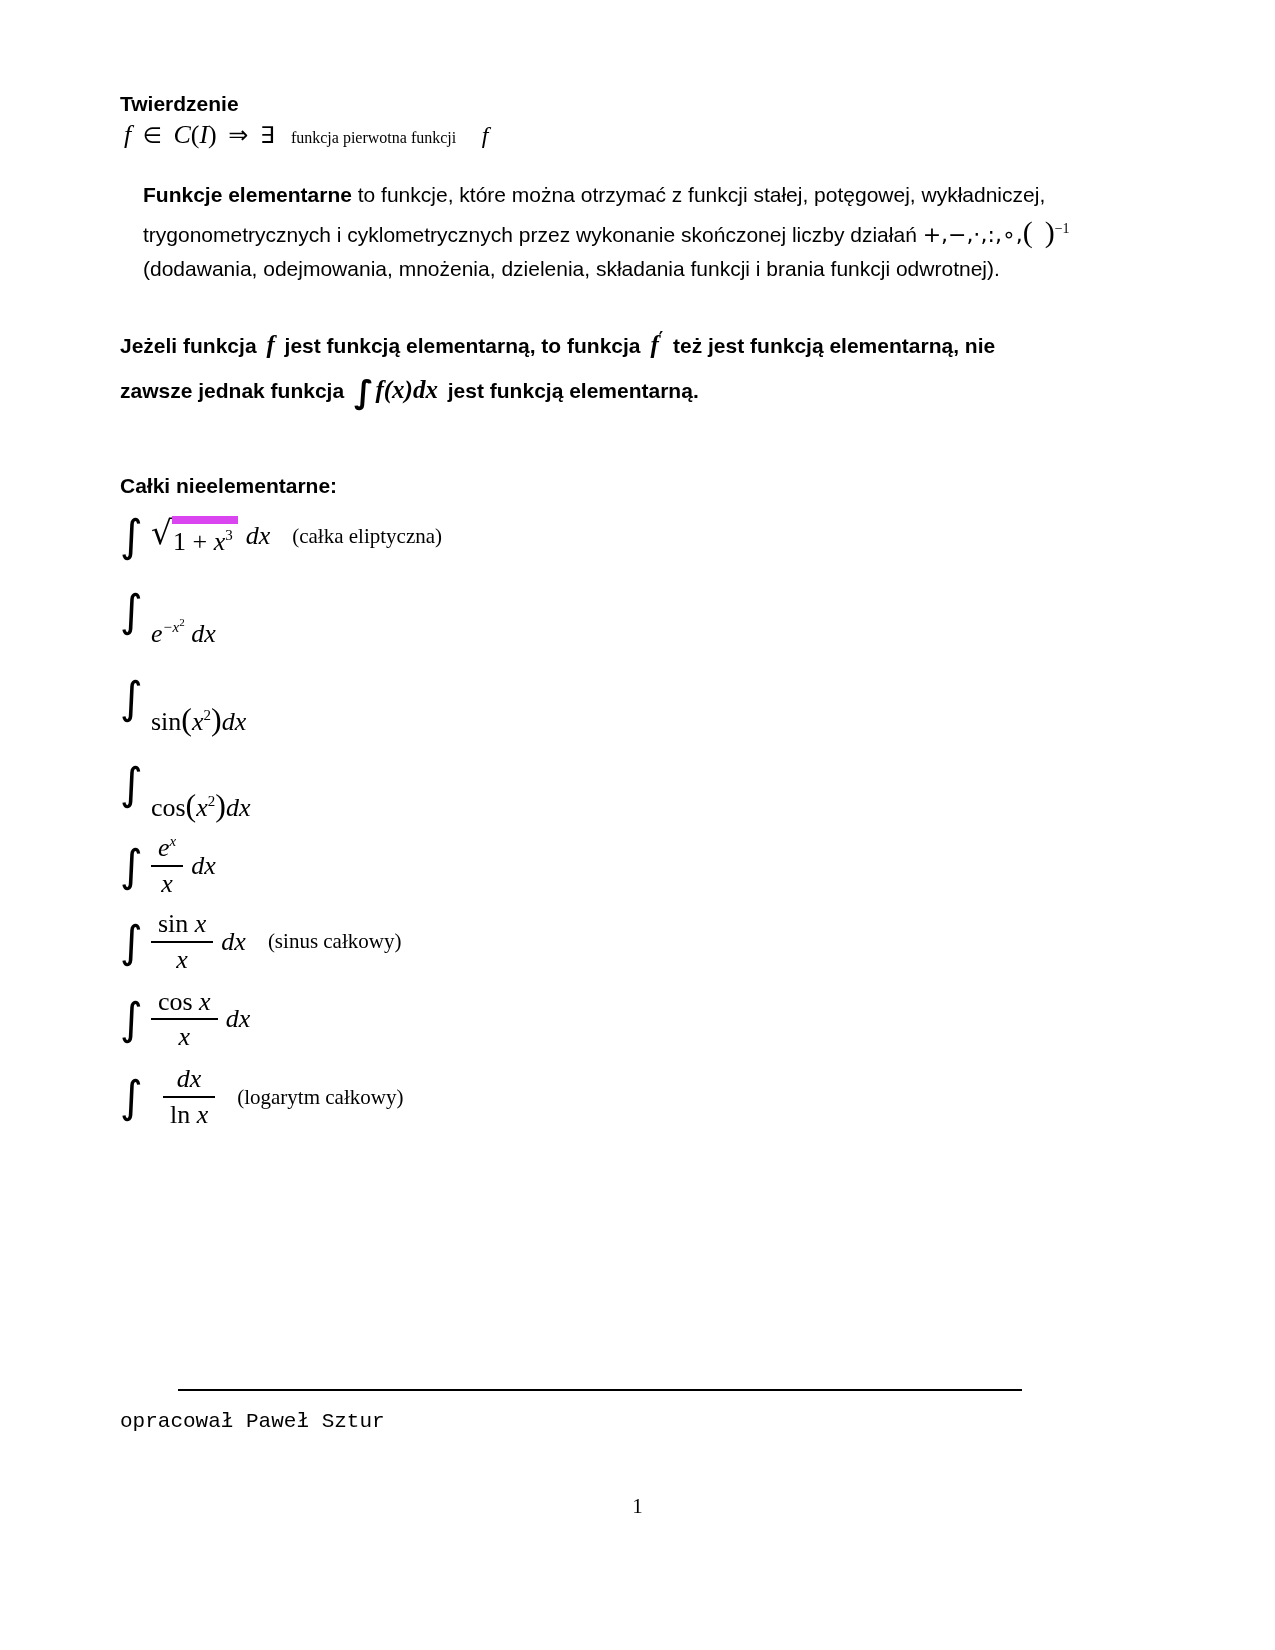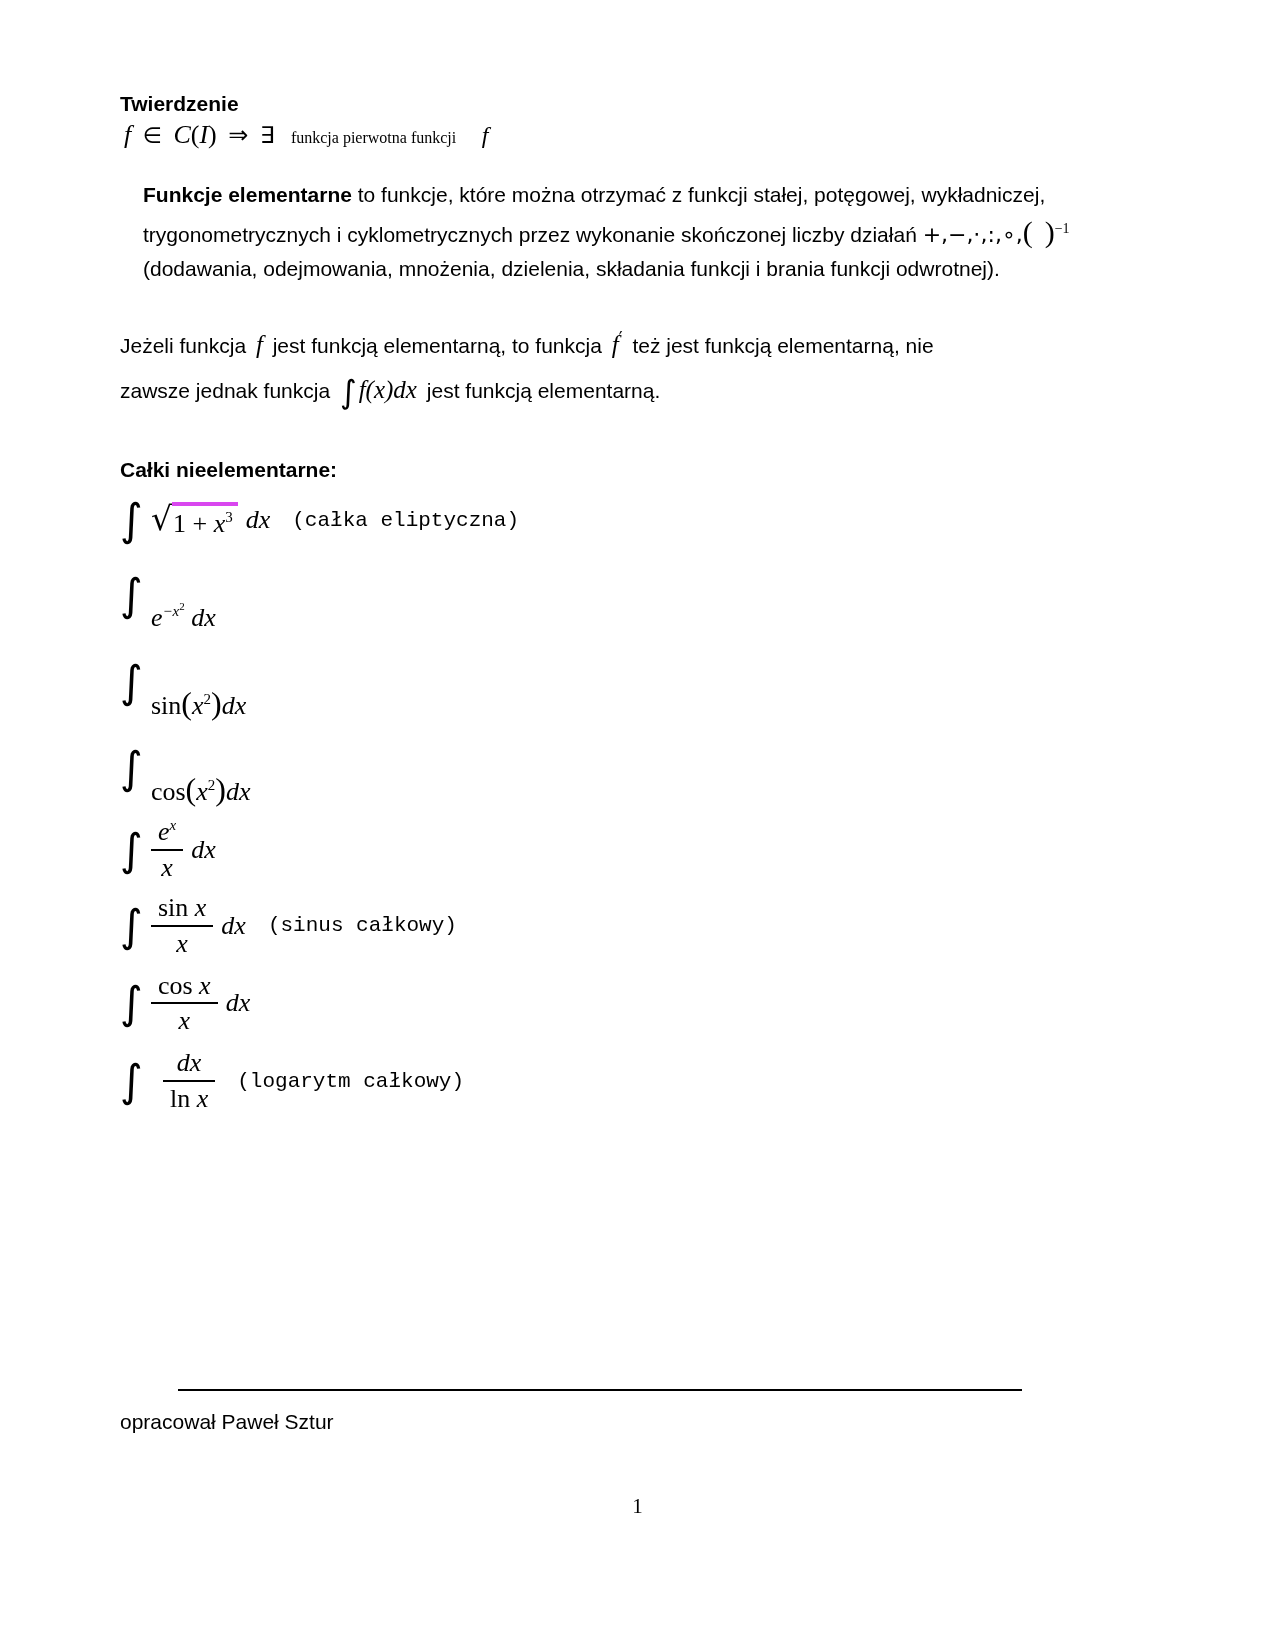--- a/index.html
+++ b/index.html
@@ -8,63 +8,63 @@
     width: 1275px; height: 1650px;
     position: relative;
     font-family: "Liberation Sans", sans-serif;
     color: #000;
     overflow: hidden;
   }
   .content { position: absolute; left: 120px; top: 92px; width: 1060px; }
 
   .h-bold { font-size: 21px; font-weight: bold; font-family: "Liberation Sans", sans-serif; }
   .para { font-size: 21px; line-height: 34px; }
-  .sans { font-family: Liberation Sans, sans-serif; font-size: 21px; }
+  .sans { font-family: Liberation Mono, monospace; font-size: 21px; }
 
   
   .math { font-family: "Liberation Serif", serif; }
   .mi { font-style: italic; font-family: "Liberation Serif", serif; }
   .up { font-style: normal; font-family: "Liberation Serif", serif; }
   .sym { font-family: "DejaVu Sans", sans-serif; font-style: normal; }
 
   .formula-line { margin: 4px 0 28px 4px; font-size: 26px; font-family: "Liberation Serif", serif; }
   .formula-line .gap-s { margin: 0 5px; }
   .formula-line .sans-mid { font-size: 16px; margin: 0 19px 0 10px; }
 
   .para1 { margin-bottom: 30px; margin-left: 23px; }
   .ops-group { font-size: 24px; white-space: nowrap; }
   .ops-group .pbig { font-size: 30px; line-height: 1; }
   .ops-group sup { font-size: 14px; }
 
-  .para2 { line-height: 44px; margin-bottom: 44px; }
+  .para2 { line-height: 44px; margin-bottom: 60px; font-weight: bold; }
   .mx { margin: 0 4px; font-size: 25px; }
   .prime { font-size: 17px; font-family: "DejaVu Sans", sans-serif; }
   .int-inline { font-family: "DejaVu Sans", sans-serif; font-size: 32px; font-style: normal; vertical-align: -5px; margin-right: 2px; }
 
   .integrals-heading { margin: 8px 0 16px 0; }
 
   .irow {
     display: flex; align-items: center;
     font-family: "Liberation Serif", serif; font-size: 26px;
   }
   .irow .int {
     font-family: "DejaVu Sans", sans-serif;
     font-size: 44px; line-height: 1; font-style: normal;
     margin-right: 8px;
   }
   .irow sup { font-size: 15px; }
   .irow sup sup, .irow .s2 { font-size: 11px; }
   .grp { display: inline-block; margin-top: 44px; }
   .dx { margin-left: 8px; }
-  .ilabel { font-family: Liberation Mono, monospace; font-size: 21px; margin-left: 22px; }
+  .ilabel { font-family: Liberation Serif, serif; font-size: 21px; margin-left: 22px; }
   .pbig { font-style: normal; font-size: 32px; line-height: 1; font-family: "Liberation Serif", serif; }
 
   .sqrt { display: inline-flex; align-items: flex-start; }
   .rad { font-size: 33px; line-height: 1.05; }
-  .radbody { border-top: 4px solid #d946ef; padding: 3px 5px 0 1px; }
+  .radbody { border-top: 8px solid #d946ef; padding: 3px 5px 0 1px; }
 
   .frac { display: inline-flex; flex-direction: column; align-items: center; text-align: center; line-height: 1.15; }
   .frac .num { padding: 0 7px 2px 7px; }
   .frac .den { border-top: 2px solid #000; padding: 2px 7px 0 7px; width: 100%; }
   .frac-gap { margin-left: 12px; }
 
   .r1 { margin-bottom: 14px; }
   .r2 { margin-bottom: 10px; }
   .r3 { margin-bottom: 8px; }
   .r4 { margin-bottom: 10px; }

